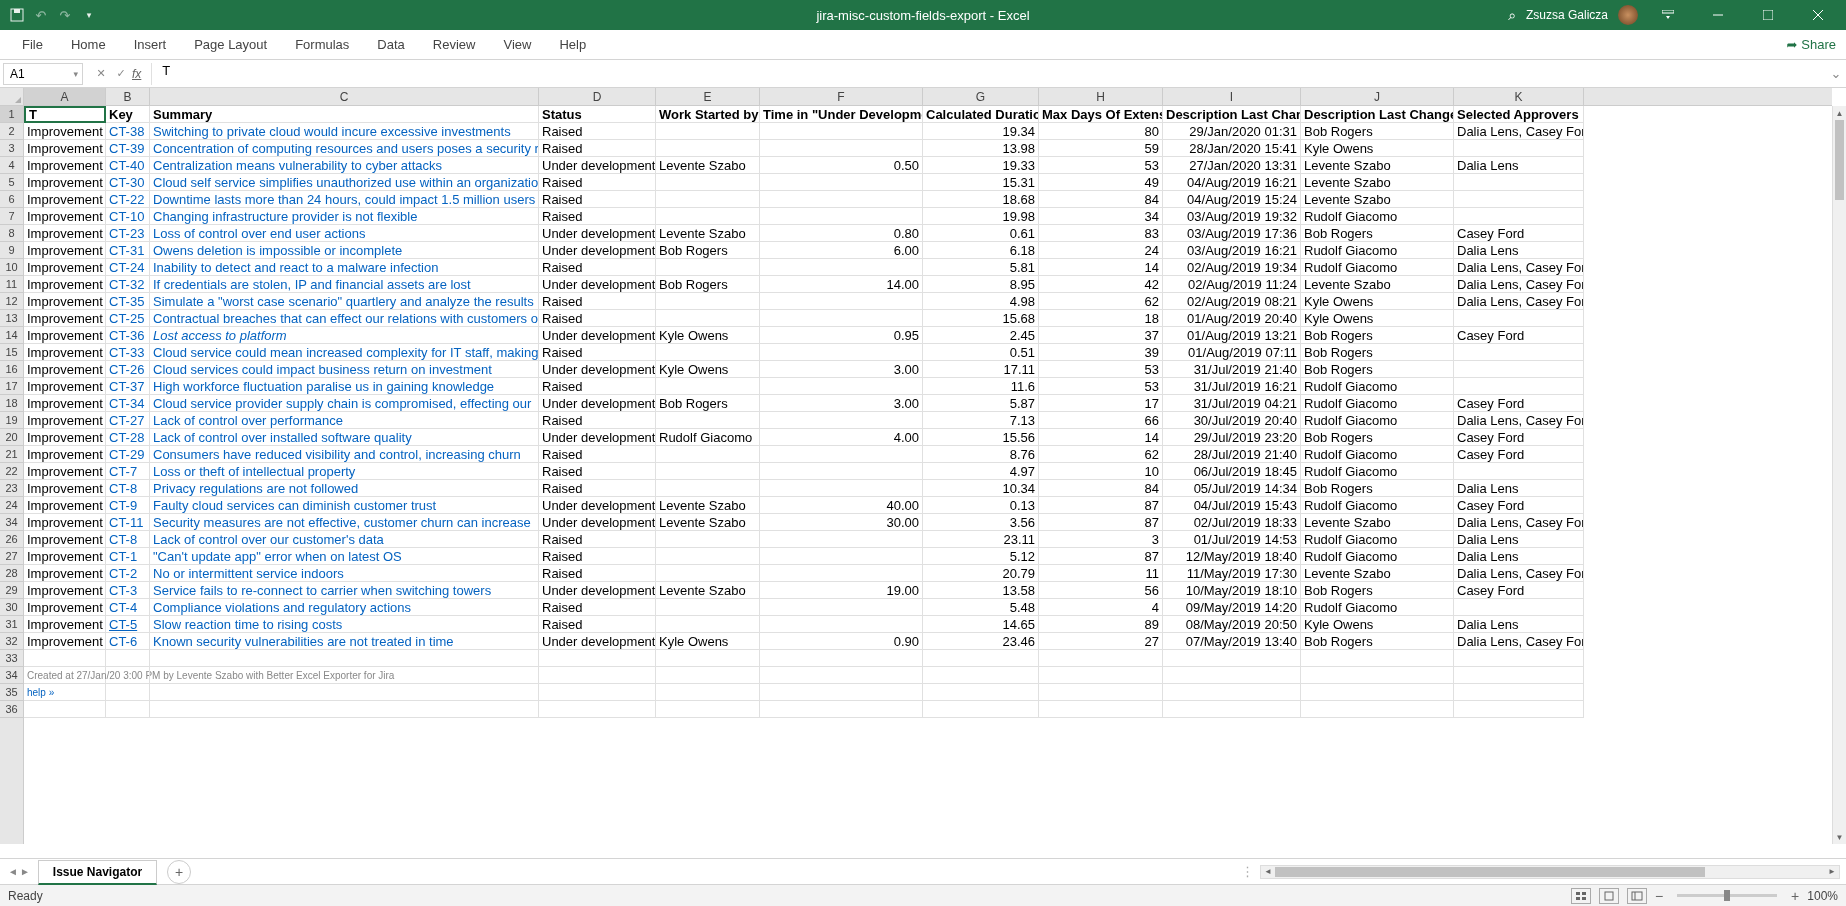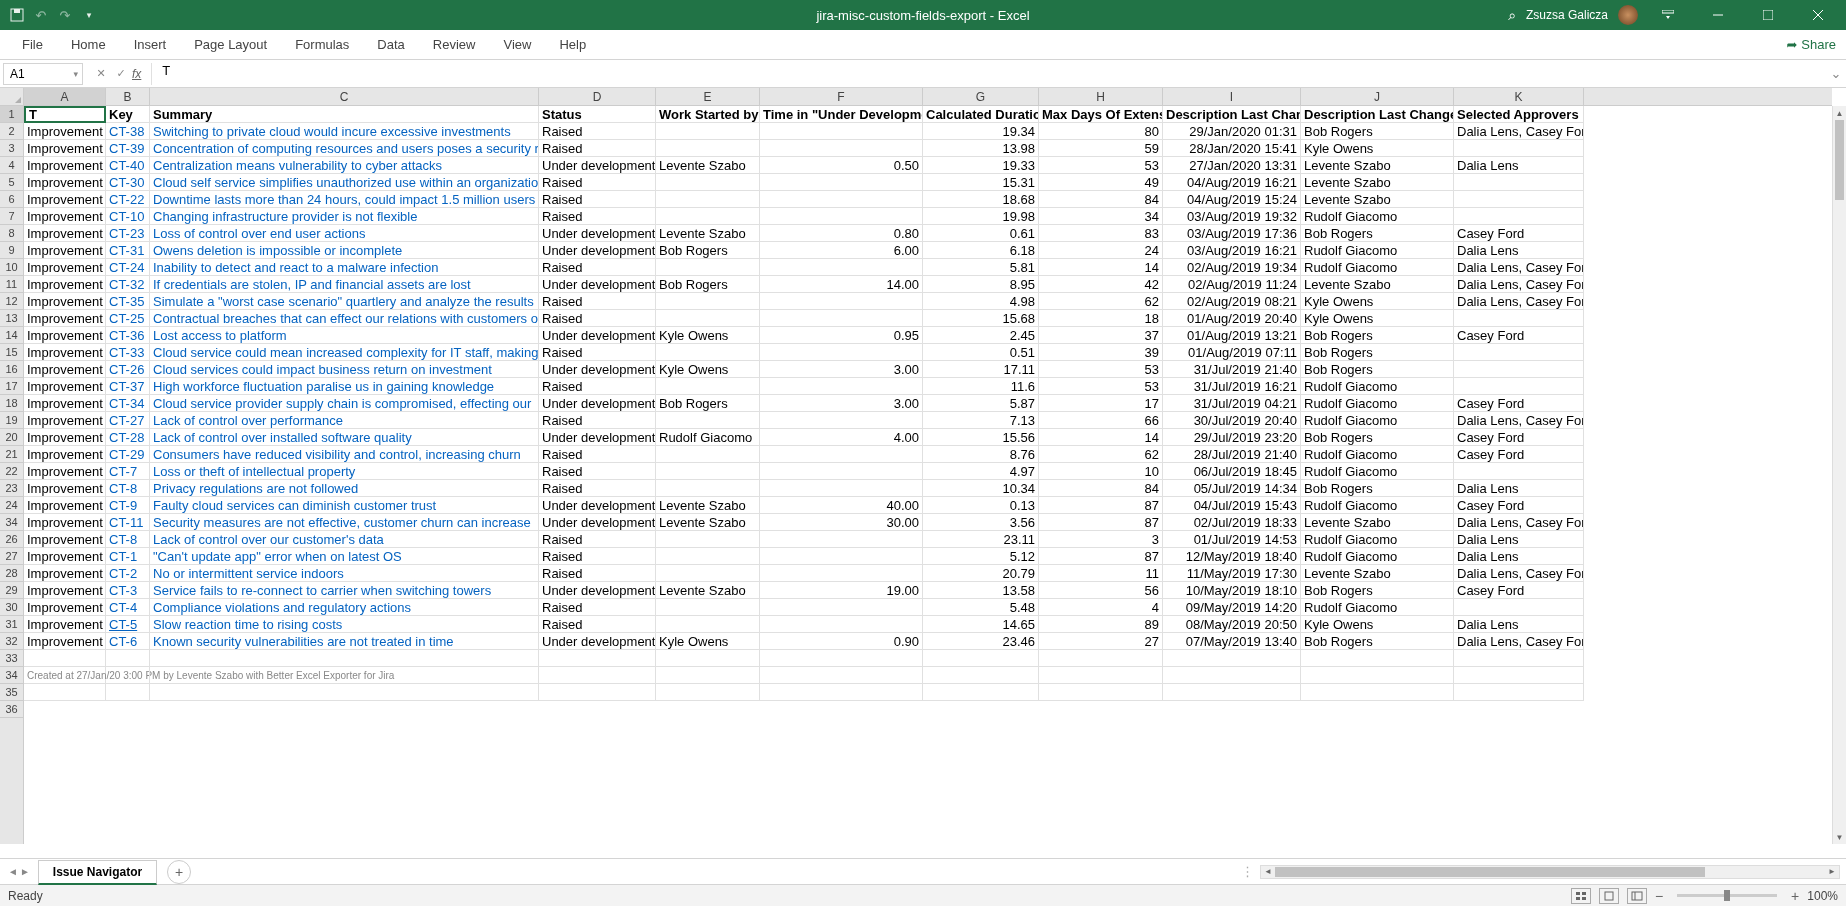--- a/index.html
+++ b/index.html
@@ -368,21 +368,21 @@
         <div class="cell right" style="width: 163px;"></div>
         <div class="cell right" style="width: 116px;">15.68</div>
         <div class="cell right" style="width: 124px;">18</div>
         <div class="cell right" style="width: 138px;">01/Aug/2019 20:40</div>
         <div class="cell" style="width: 153px;">Kyle Owens</div>
         <div class="cell" style="width: 130px;"></div>
       </div>
       <div class="row">
         <div class="cell" style="width: 82px;">Improvement</div>
         <div class="cell link" style="width: 44px;">CT-36</div>
-        <div class="cell link" style="width: 389px;">Lost access to platform</div>
+        <div class="cell link" style="width: 389px; font-style: italic;">Lost access to platform</div>
         <div class="cell" style="width: 117px;">Under development</div>
         <div class="cell" style="width: 104px;">Kyle Owens</div>
         <div class="cell right" style="width: 163px;">0.95</div>
         <div class="cell right" style="width: 116px;">2.45</div>
         <div class="cell right" style="width: 124px;">37</div>
         <div class="cell right" style="width: 138px;">01/Aug/2019 13:21</div>
         <div class="cell" style="width: 153px;">Bob Rogers</div>
         <div class="cell" style="width: 130px;">Casey Ford</div>
       </div>
       <div class="row">
@@ -627,20 +627,33 @@
         <div class="cell" style="width: 104px;"></div>
         <div class="cell" style="width: 163px;"></div>
         <div class="cell" style="width: 116px;"></div>
         <div class="cell" style="width: 124px;"></div>
         <div class="cell" style="width: 138px;"></div>
         <div class="cell" style="width: 153px;"></div>
         <div class="cell" style="width: 130px;"></div>
       </div>
       <div class="row">
         <div class="cell small" style="width: 82px; overflow: visible;">Created at 27/Jan/20 3:00 PM by Levente Szabo with Better Excel Exporter for Jira</div>
+        <div class="cell" style="width: 44px;"></div>
+        <div class="cell" style="width: 389px;"></div>
+        <div class="cell" style="width: 117px;"></div>
+        <div class="cell" style="width: 104px;"></div>
+        <div class="cell" style="width: 163px;"></div>
+        <div class="cell" style="width: 116px;"></div>
+        <div class="cell" style="width: 124px;"></div>
+        <div class="cell" style="width: 138px;"></div>
+        <div class="cell" style="width: 153px;"></div>
+        <div class="cell" style="width: 130px;"></div>
+      </div>
+      <div class="row">
+        <div class="cell helplink" style="width: 82px; overflow: visible;">help »</div>
         <div class="cell" style="width: 44px;"></div>
         <div class="cell" style="width: 389px;"></div>
         <div class="cell" style="width: 117px;"></div>
         <div class="cell" style="width: 104px;"></div>
         <div class="cell" style="width: 163px;"></div>
         <div class="cell" style="width: 116px;"></div>
         <div class="cell" style="width: 124px;"></div>
         <div class="cell" style="width: 138px;"></div>
         <div class="cell" style="width: 153px;"></div>
         <div class="cell" style="width: 130px;"></div>

